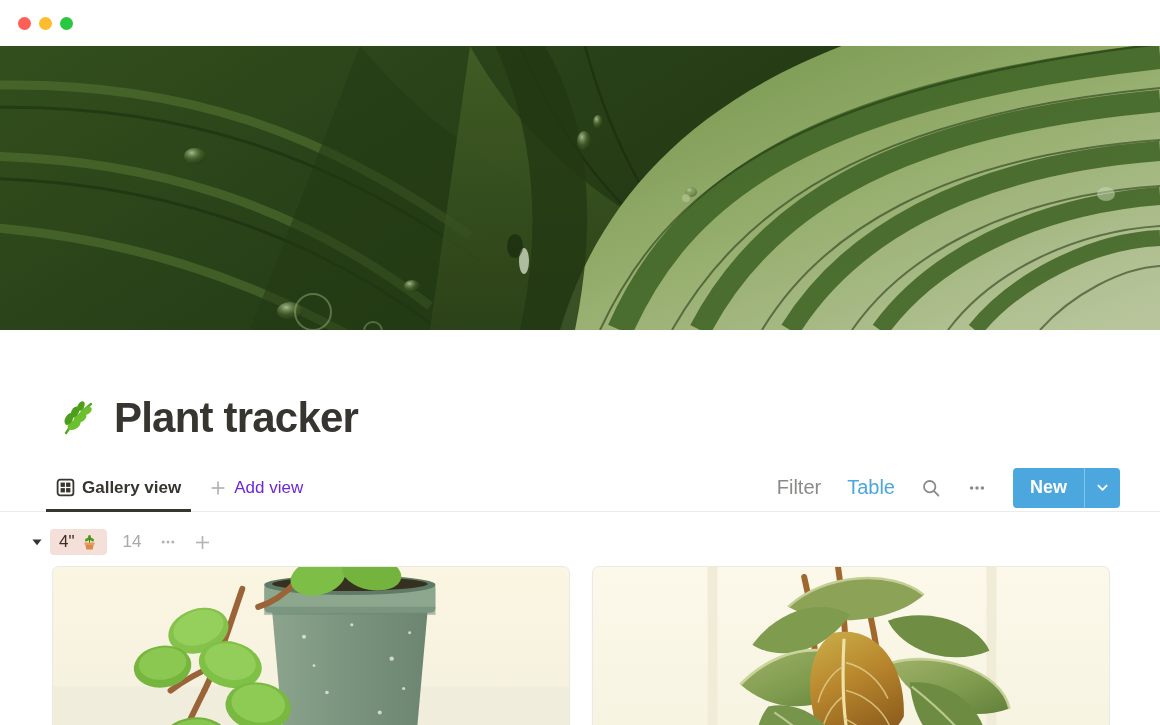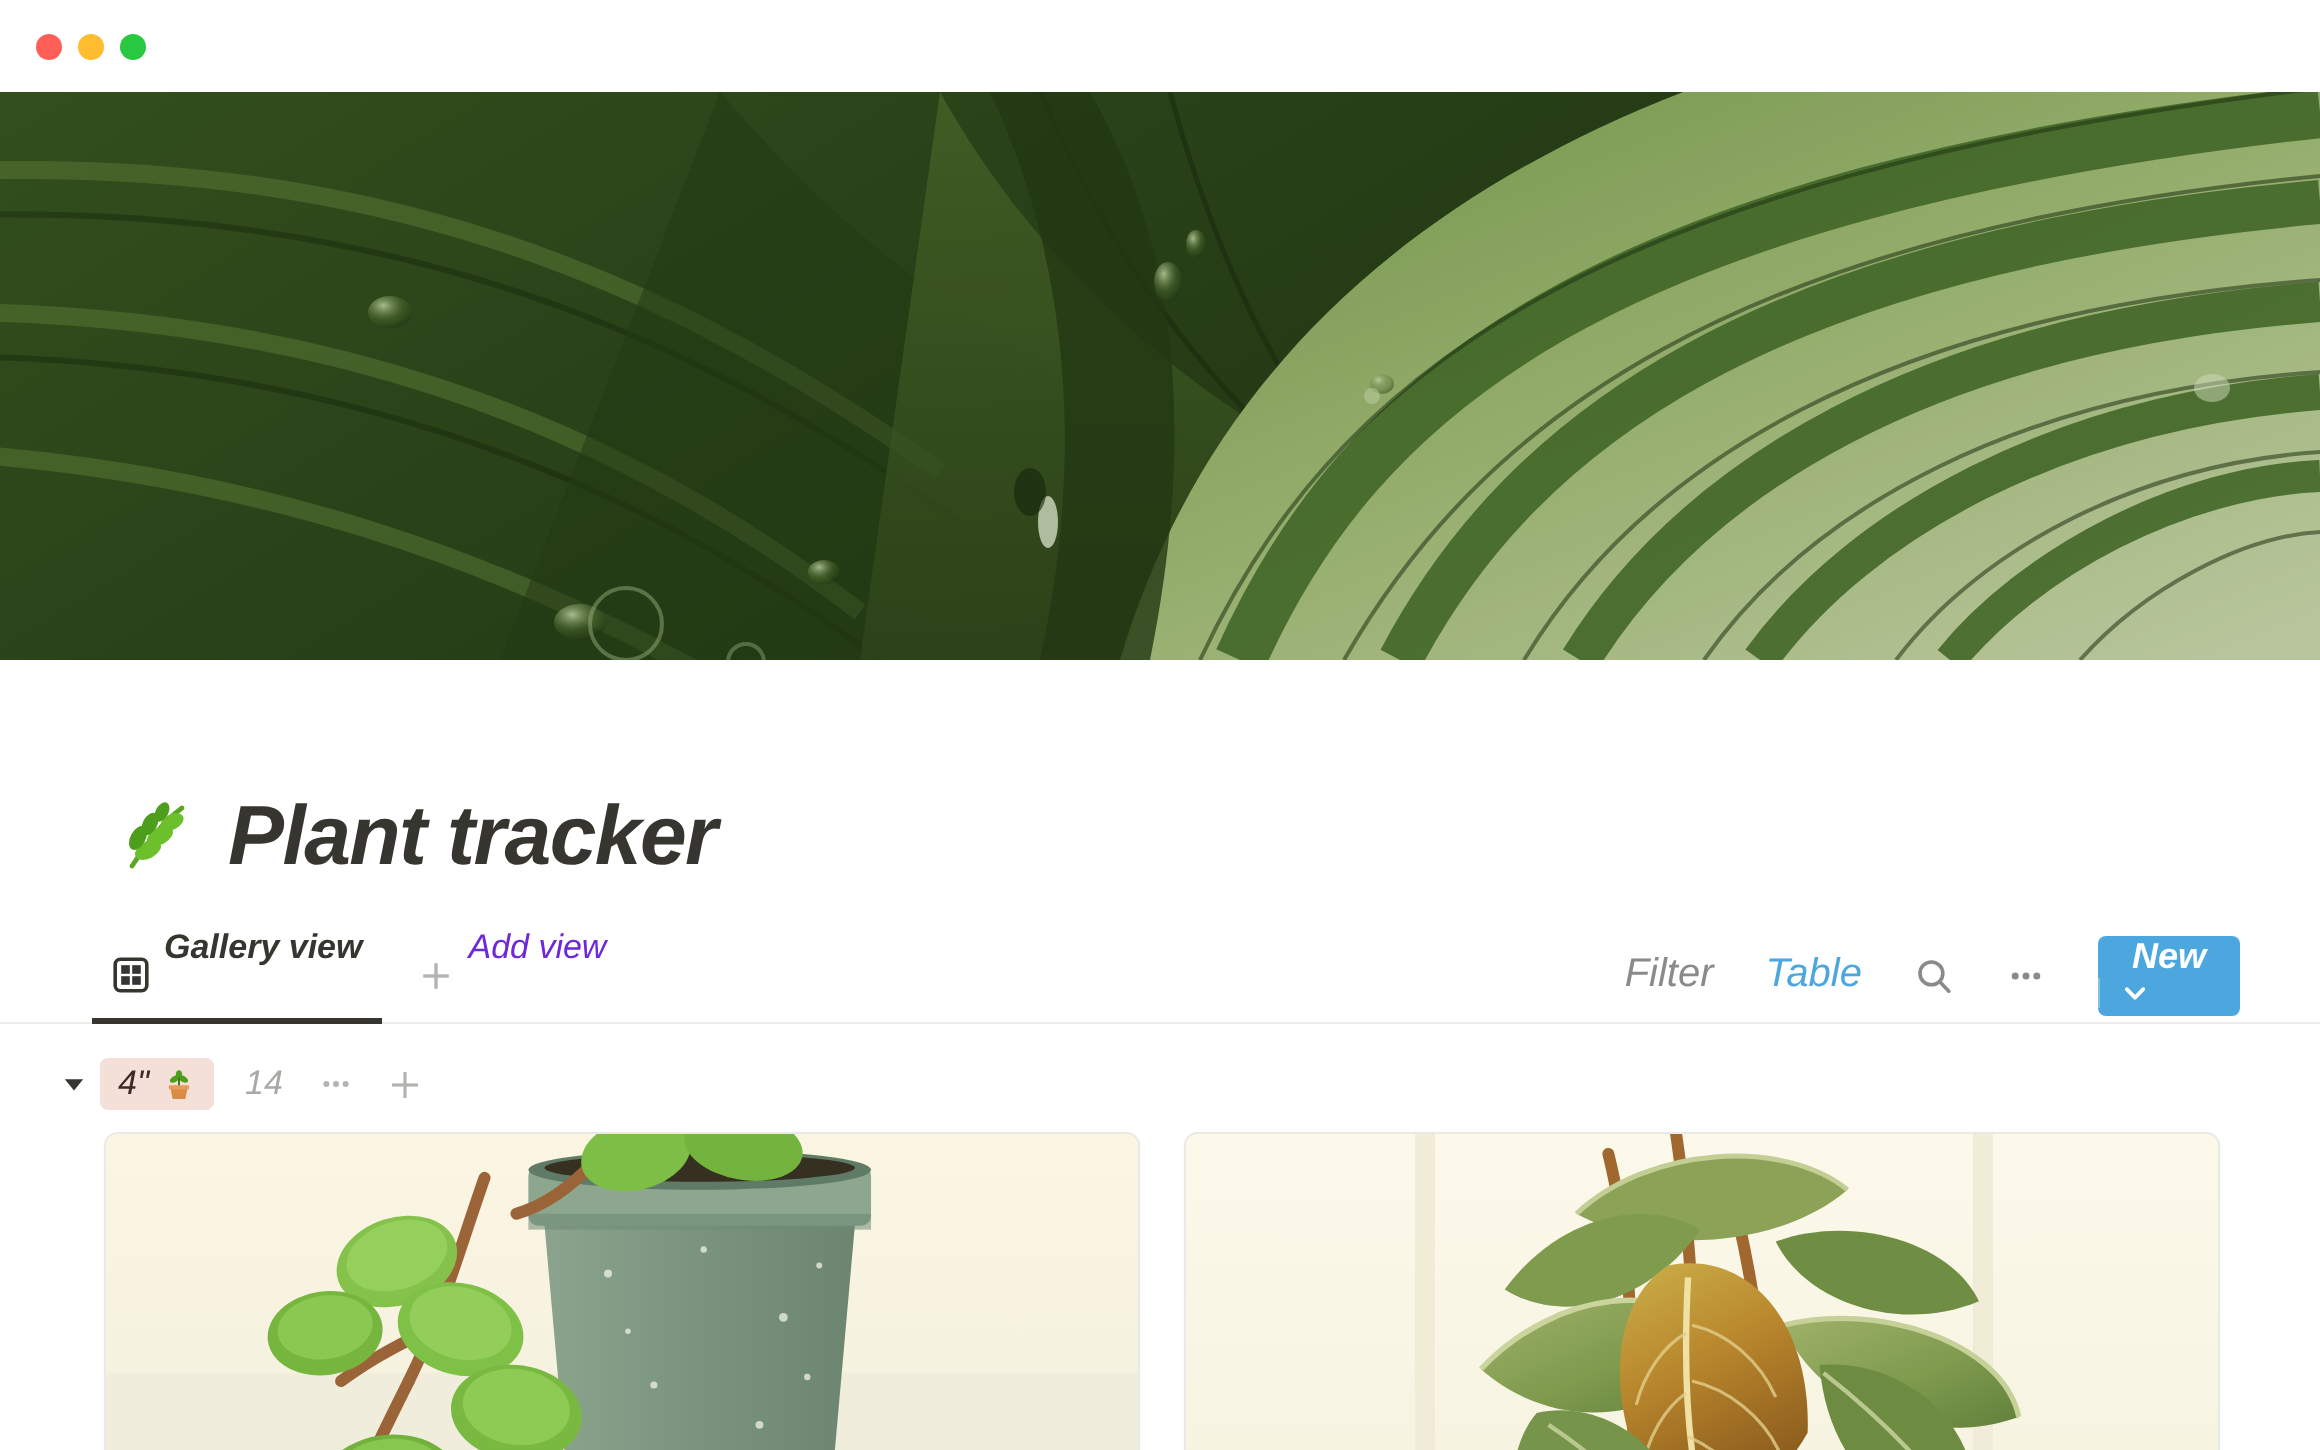--- a/index.html
+++ b/index.html
@@ -2,21 +2,21 @@
 <html><head>
 <meta charset="utf-8">
 <style>
   * { box-sizing: border-box; margin: 0; padding: 0; }
   html, body {
     width: 1160px; height: 725px;
     background: #ffffff;
     font-family: "Liberation Sans", sans-serif;
     overflow: hidden;
   }
-  #app { position: relative; width: 1152px; height: 725px; background: #fff; font-style: italic; }
+  #app { position: relative; width: 1152px; height: 725px; background: #fff; }
 
   
   .titlebar {
     position: absolute; top: 0; left: 0; width: 1160px; height: 46px;
     background: #ffffff; display: flex; align-items: center; padding-left: 18px;
   }
   .lights { display: flex; gap: 8px; align-items: center; }
   .light { width: 13px; height: 13px; border-radius: 50%; }
   .light.red { background: #FF5F57; }
   .light.yellow { background: #FEBC2E; }
@@ -46,21 +46,21 @@
 
   
   .toolbar {
     position: relative; margin: 24px 0 0 0;
     height: 48px; padding: 0 40px 0 56px;
     display: flex; align-items: center; justify-content: space-between;
     border-bottom: 1px solid #EDECEA;
   }
   .toolbar-left { display: flex; align-items: flex-end; gap: 0; height: 48px; }
   .view-tab {
-    display: flex; gap: 7px;
+    display: flex; align-items: center; gap: 7px;
     height: 48px; padding: 0 12px 0 0; margin-right: 16px;
     cursor: pointer; position: relative;
     font-size: 17px; color: #9B9A97;
   }
   .view-tab .vt-label { white-space: nowrap; }
   .view-tab.active { color: #37352F; font-weight: bold; }
   .view-tab.active::after {
     content: ""; position: absolute; left: -10px; right: 2px; bottom: 0;
     height: 3px; background: #37352F;
   }
@@ -70,21 +70,20 @@
   .toolbar-right { display: flex; align-items: center; gap: 0; }
   .tb-btn {
     font-size: 20px; color: #8A8A88; padding: 0 13px; cursor: pointer;
     display: flex; align-items: center; height: 32px;
   }
   .tb-btn.accent { color: #4BA7DD; }
   .new-btn {
     display: flex; align-items: stretch; margin-left: 13px;
     background: #4BA7DD; border-radius: 4px; overflow: hidden; cursor: pointer;
     height: 40px;
-    flex-direction: column;
   }
   .new-btn .nb-label {
     color: #fff; font-size: 18px; font-weight: bold;
     padding: 0 17px; display: flex; align-items: center;
   }
   .new-btn .nb-caret {
     width: 36px; display: flex; align-items: center; justify-content: center;
     border-left: 1px solid rgba(255,255,255,0.32);
   }
 

